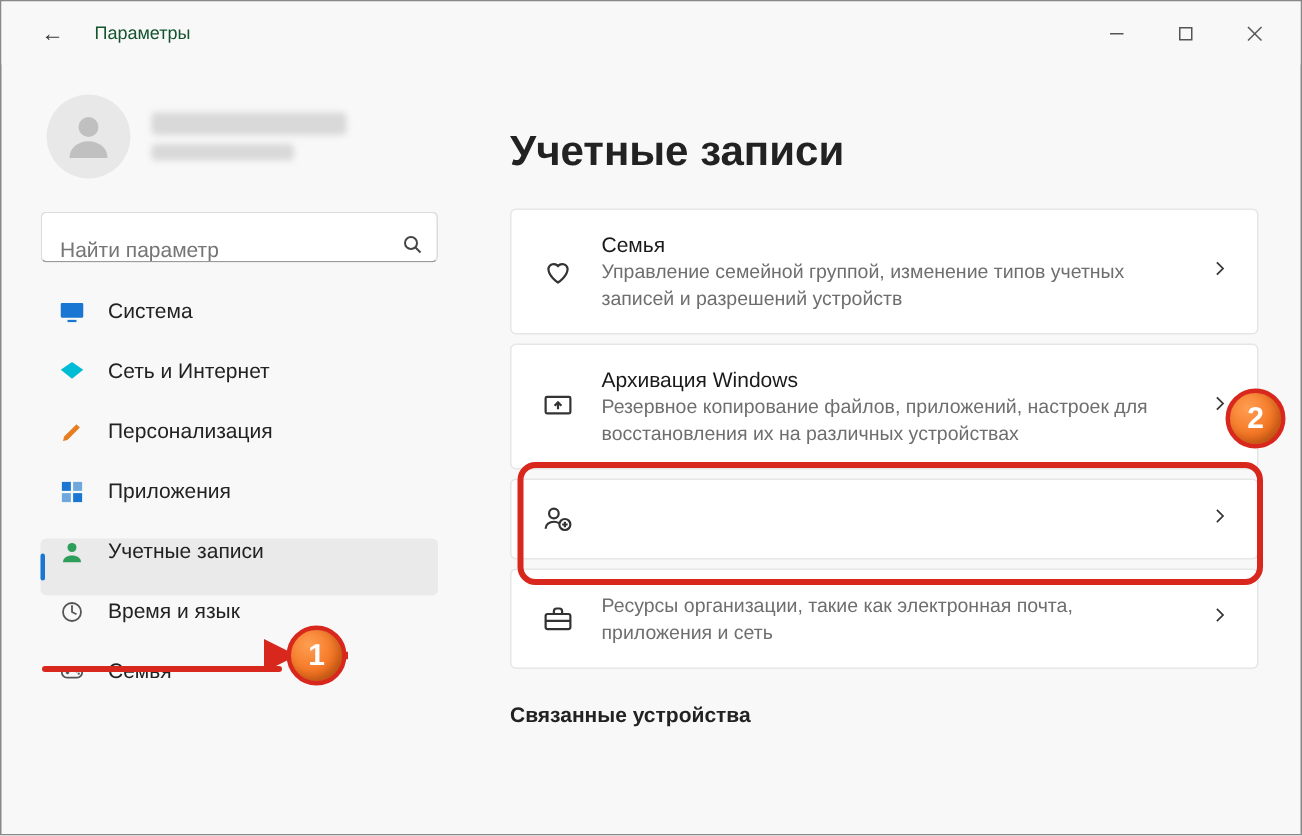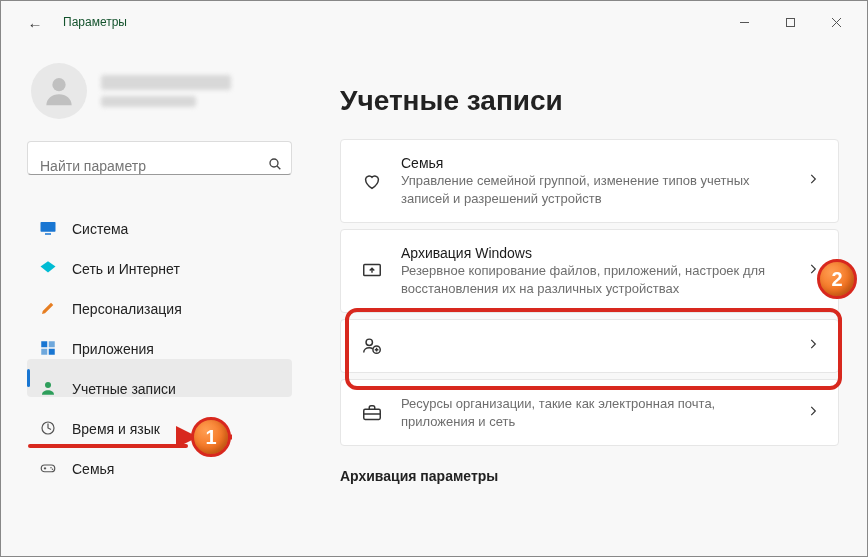--- a/index.html
+++ b/index.html
@@ -57,21 +57,21 @@
     background:#fff; border:1px solid #dcdcdc; border-bottom:1.5px solid #9a9a9a;
     border-radius:4px; height:34px; padding:15px 8px 0 12px; margin-bottom:24px;
     width: 265px;
   }
   .search-box input {
     flex:1; border:none; outline:none; font-size:14px; background:transparent;
   }
   .search-box .search-icon { color:#555; cursor:pointer; }
   .nav-list { display:flex; flex-direction:column; gap:2px; }
   .nav-item {
-    display:flex; align-items:flex-end; gap:15px;
+    display:flex; align-items:flex-start; gap:15px;
     height:38px; padding:0 10px 0 12px; border-radius:4px; cursor:pointer;
     font-size:14px; color:#222; position:relative;
     width: 265px;
   }
   .nav-item.selected { background:#eaeaea; }
   .nav-item.selected::before {
     content:""; position:absolute; left:0; top:10px; bottom:10px; width:3px;
     background:#1976d2; border-radius:2px;
   }
   .nav-icon { width:18px; height:18px; display:flex;align-items:center;justify-content:center; }
@@ -298,21 +298,21 @@
             <div class="card-desc">Ресурсы организации, такие как электронная почта, приложения и сеть</div>
           </div>
           <span class="chevron">
             <svg width="14" height="14" viewBox="0 0 24 24" fill="none" stroke="#333" stroke-width="2">
                 <path d="M9 5l7 7-7 7"></path>
               </svg>
           </span>
         </div>
 
       </div>
-      <div class="subheading">Архивация параметры</div>
+      <div class="subheading">Связанные устройства</div>
     </div>
   </div>
 
   <div class="annot-underline" style="left:27px; top:443px; width:160px;"></div>
   <svg class="annot-arrow" style="left:175px; top:420px;" width="60" height="32">
     <defs>
         <marker id="ah" markerWidth="8" markerHeight="8" refX="2" refY="4" orient="auto">
           <path d="M8 0L0 4l8 4z" fill="#d8281e"></path>
         </marker>
       </defs>

